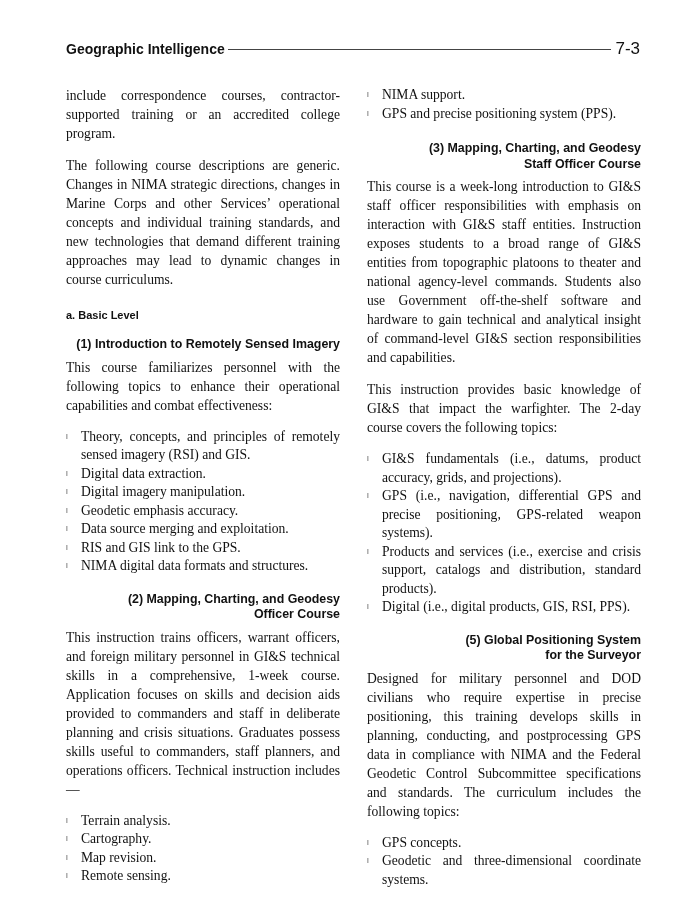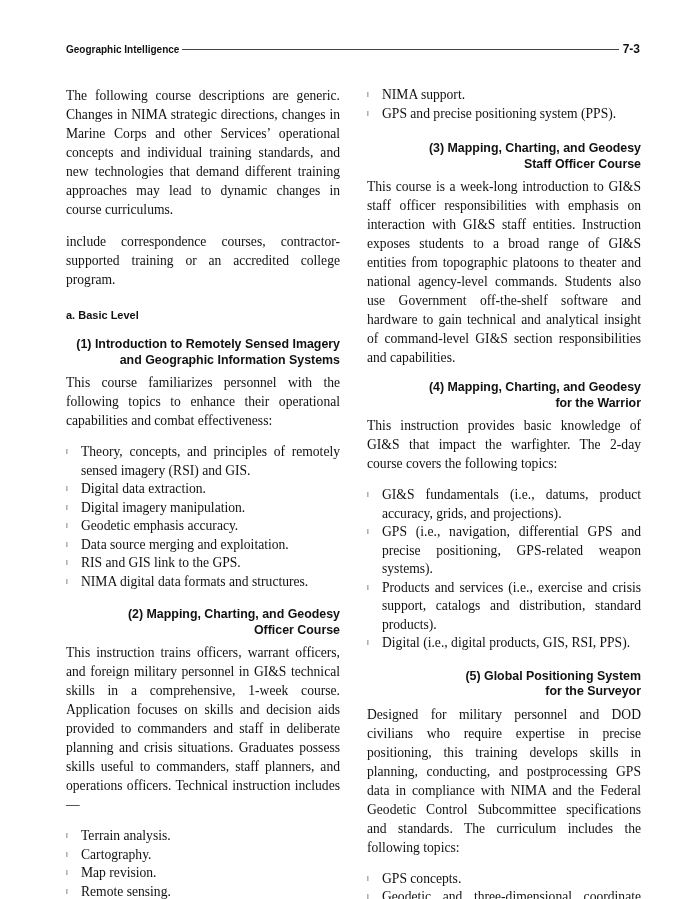--- a/index.html
+++ b/index.html
@@ -1,47 +1,46 @@
 <!DOCTYPE html>
 <html><head>
 <meta charset="utf-8">
 <style>
   html, body { margin: 0; padding: 0; background: #ffffff; }
   body { width: 695px; height: 899px; position: relative; overflow: hidden; color: #111; }
   .header { position: absolute; left: 66px; top: 38px; width: 574px; height: 22px; display: flex; align-items: center; }
-  .header .title { font-family: "Liberation Sans", sans-serif; font-weight: bold; font-size: 10px; color: #111; white-space: nowrap; }
+  .header .title { font-family: "Liberation Sans", sans-serif; font-weight: bold; font-size: 14px; color: #111; white-space: nowrap; }
   .header .rule { flex: 1; height: 0; border-top: 1px solid #444; margin: 0 4px 0 3px; }
-  .header .page { font-family: "Liberation Sans", sans-serif; font-weight: bold; font-size: 12px; white-space: nowrap; text-align: right; }
+  .header .page { font-family: "Liberation Sans", sans-serif; font-weight: normal; font-size: 17px; white-space: nowrap; text-align: right; }
   .col { position: absolute; top: 86px; width: 274px; font-family: "Liberation Serif", serif; font-size: 13.6px; line-height: 19px; text-align: justify; }
   .col.left { left: 66px; }
   .col.right { left: 367px; }
   p { margin: 0 0 13px 0; }
   h2 { font-family: "Liberation Sans", sans-serif; font-weight: bold; font-size: 11px; margin: 16px 0 12px 0; line-height: 20px; }
   h3 { font-family: "Liberation Sans", sans-serif; font-weight: bold; font-size: 12.4px; line-height: 15.5px; margin: 0 0 5px 0; text-align: right; }
   ul { list-style: none; margin: 0 0 16px 0; padding: 0; }
   li { position: relative; padding-left: 15px; margin-bottom: 0; line-height: 18.5px; text-align: justify; }
   li .bullet { position: absolute; left: 0; top: 0; font-family: "Liberation Sans", sans-serif; font-size: 8px; color: #555; }
 </style>
 </head>
 <body>
 
 <div class="header">
   <span class="title">Geographic Intelligence</span>
   <span class="rule"></span>
   <span class="page">7-3</span>
 </div>
 
 <div class="col left">
+  <p>include correspondence courses, contractor-supported training or an accredited college program.</p>
   <p>The following course descriptions are generic. Changes in NIMA strategic directions, changes in Marine Corps and other Services’ operational concepts and individual training standards, and new technologies that demand different training approaches may lead to dynamic changes in course curriculums.</p>
-  <p>include correspondence courses, contractor-supported training or an accredited college program.</p>
   <h2>a.  Basic Level</h2>
 
   <h3>
     <span>(1) Introduction to Remotely Sensed Imagery</span><br>
-    <span>and Geographic Information Systems</span>
   </h3>
   <p>This course familiarizes personnel with the following topics to enhance their operational capabilities and combat effectiveness:</p>
   <ul>
     <li><span class="bullet">l</span><span>Theory, concepts, and principles of remotely sensed imagery (RSI) and GIS.</span></li>
     <li><span class="bullet">l</span><span>Digital data extraction.</span></li>
     <li><span class="bullet">l</span><span>Digital imagery manipulation.</span></li>
     <li><span class="bullet">l</span><span>Geodetic emphasis accuracy.</span></li>
     <li><span class="bullet">l</span><span>Data source merging and exploitation.</span></li>
     <li><span class="bullet">l</span><span>RIS and GIS link to the GPS.</span></li>
     <li><span class="bullet">l</span><span>NIMA digital data formats and structures.</span></li>
@@ -66,24 +65,20 @@
     <li><span class="bullet">l</span><span>NIMA support.</span></li>
     <li><span class="bullet">l</span><span>GPS and precise positioning system (PPS).</span></li>
   </ul>
 
   <h3>
     <span>(3)  Mapping, Charting, and Geodesy</span><br>
     <span>Staff Officer Course</span>
   </h3>
   <p>This course is a week-long introduction to GI&amp;S staff officer responsibilities with emphasis on interaction with GI&amp;S staff entities. Instruction exposes students to a broad range of GI&amp;S entities from topographic platoons to theater and national agency-level commands. Students also use Government off-the-shelf software and hardware to gain technical and analytical insight of command-level GI&amp;S section responsibilities and capabilities.</p>
 
-  <h3>
-    <span>(4)  Mapping, Charting, and Geodesy</span><br>
-    <span>for the Warrior</span>
-  </h3>
   <p>This instruction provides basic knowledge of GI&amp;S that impact the warfighter. The 2-day course covers the following topics:</p>
   <ul>
     <li><span class="bullet">l</span><span>GI&amp;S fundamentals (i.e., datums, product accuracy, grids, and projections).</span></li>
     <li><span class="bullet">l</span><span>GPS (i.e., navigation, differential GPS and precise positioning, GPS-related weapon systems).</span></li>
     <li><span class="bullet">l</span><span>Products and services (i.e., exercise and crisis support, catalogs and distribution, standard products).</span></li>
     <li><span class="bullet">l</span><span>Digital (i.e., digital products, GIS, RSI, PPS).</span></li>
   </ul>
 
   <h3>
     <span>(5)  Global Positioning System</span><br>

